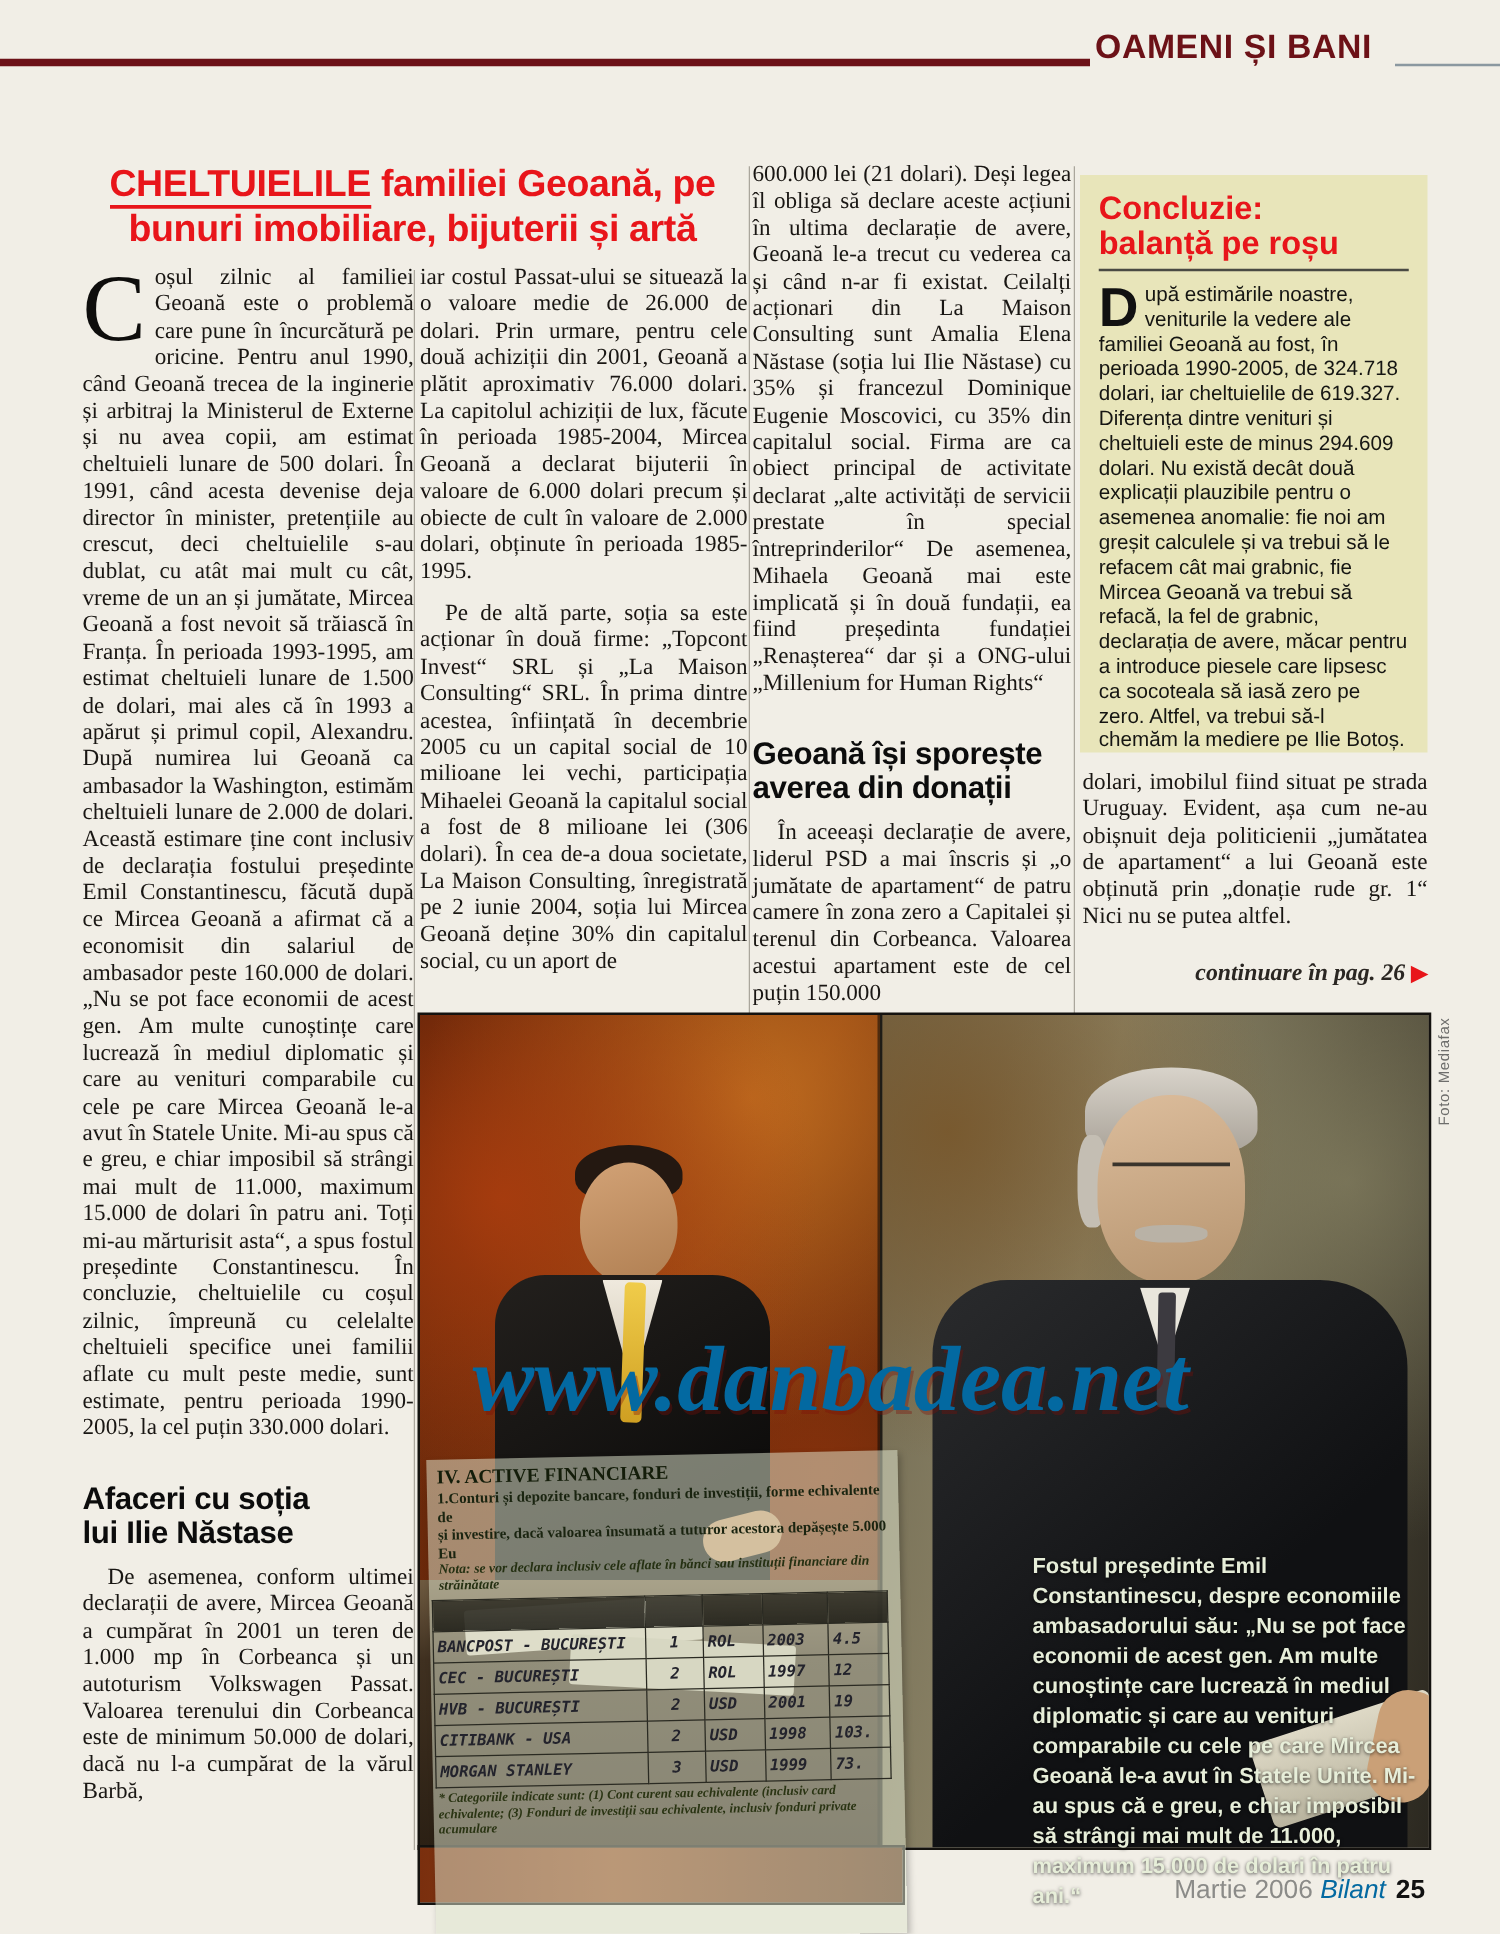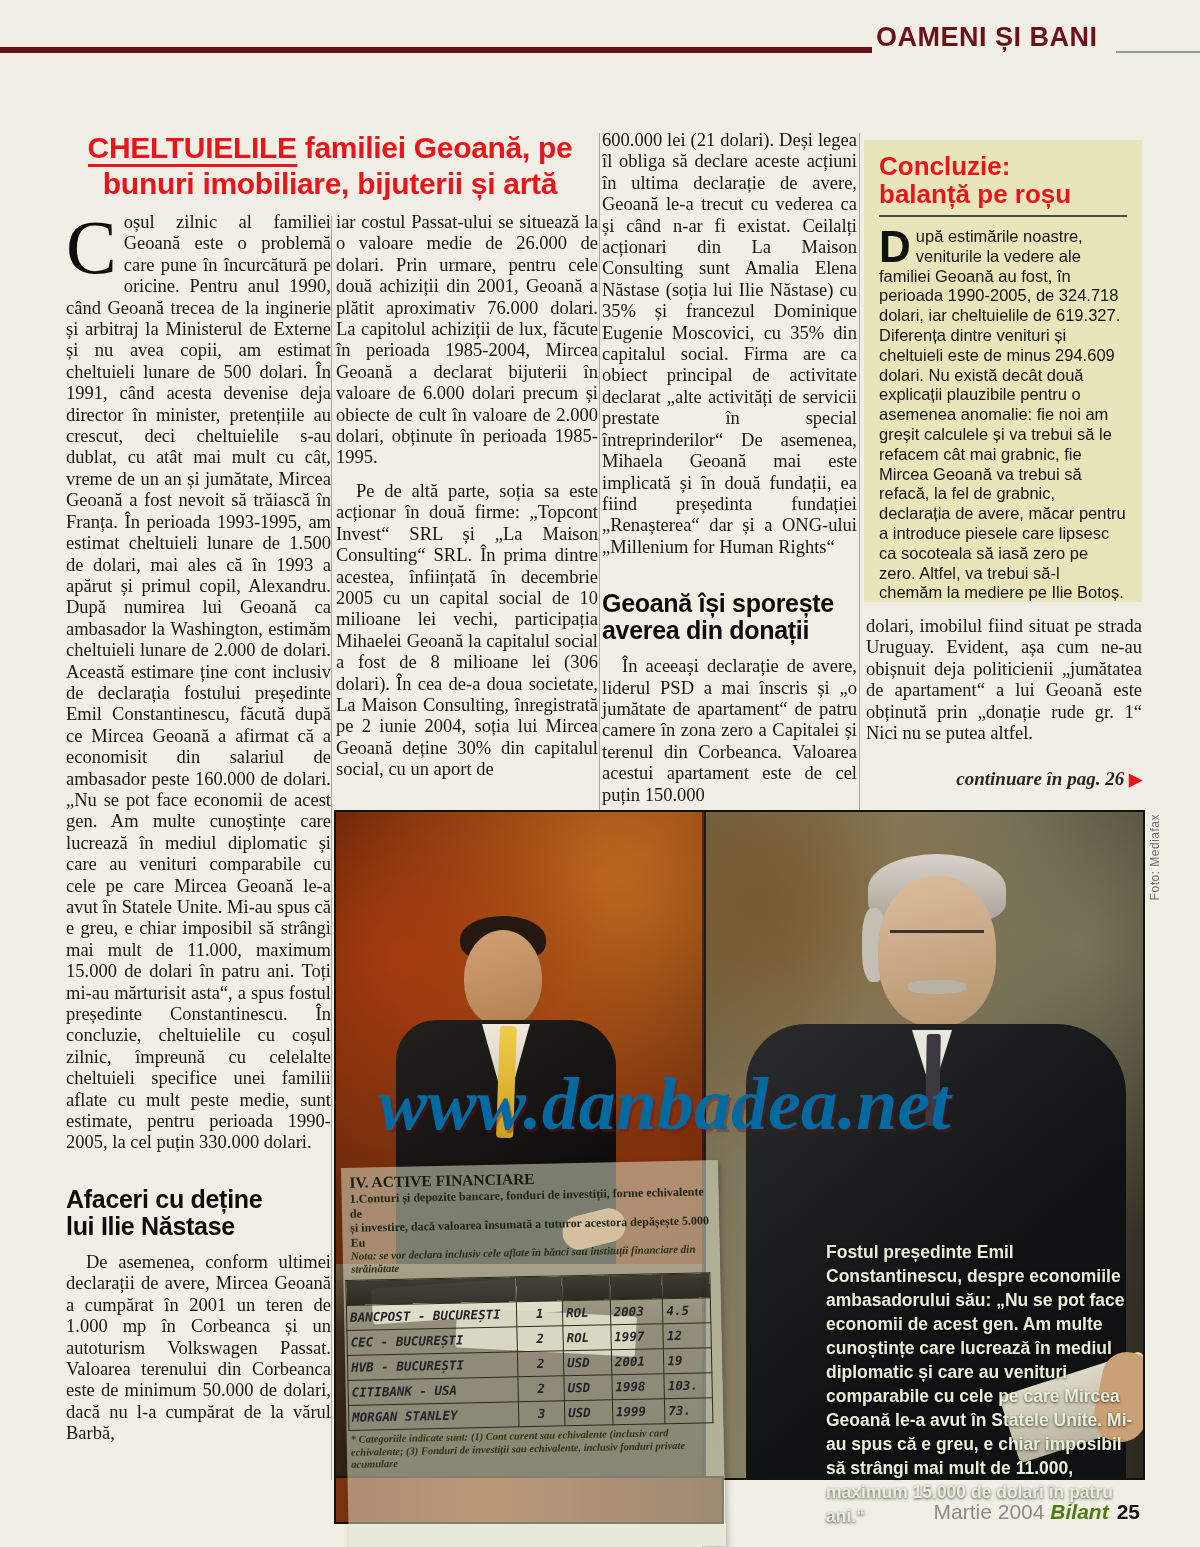--- a/index.html
+++ b/index.html
@@ -125,21 +125,21 @@
   .doc-note{font:italic 700 11px/13px "Liberation Serif", serif;color:#253012;}
   table.t1{border-collapse:collapse;margin:4px 2px 0;width:365px;}
   table.t1 td{border:1px solid #2a2a22;height:24px;padding:0 3px;overflow:hidden;}
   .t-headband td{background:linear-gradient(180deg,rgba(48,46,36,.88),rgba(25,24,18,.85));height:40px;}
   .hand{font:italic 600 12.5px/14px "DejaVu Sans Mono", monospace;color:#23232c;white-space:nowrap;}
   .doc-foot{font:italic 600 10.5px/12.5px "Liberation Serif", serif;color:#2a3413;margin:3px 4px 0;}
   .doc-sec2{margin-top:76px;}
 
   .footer{left:840px;top:1500px;width:300px;text-align:right;
     font:400 21px/24px "Liberation Sans", sans-serif;color:#8b8b88;}
-  .footer .mag{font-weight:700;font-style:italic;color:#4d7c0f;}
+  .footer .mag{font-weight:400;font-style:italic;color:#0369a1;}
   .footer .pg{font-weight:700;color:#111;margin-left:8px;}
 </style>
 </head>
 <body>
 
 <div class="abs rule-left"></div>
 <div class="abs section-title">OAMENI ȘI BANI</div>
 <div class="abs rule-right"></div>
 
 <div class="abs headline">
@@ -149,21 +149,21 @@
 
 <div class="abs vsep sep1"></div>
 <div class="abs vsep sep2"></div>
 <div class="abs vsep sep3"></div>
 
 <div class="abs col1">
   <div class="bt">
     <span class="dropcap">C</span><span>oșul zilnic al familiei Geoană este o problemă care pune în încurcătură pe oricine. Pentru anul 1990, când Geoană trecea de la inginerie și arbitraj la Ministerul de Externe și nu avea copii, am estimat cheltuieli lunare de 500 dolari. În 1991, când acesta devenise deja director în minister, pretențiile au crescut, deci cheltuielile s-au dublat, cu atât mai mult cu cât, vreme de un an și jumătate, Mircea Geoană a fost nevoit să trăiască în Franța. În perioada 1993-1995, am estimat cheltuieli lunare de 1.500 de dolari, mai ales că în 1993 a apărut și primul copil, Alexandru. După numirea lui Geoană ca ambasador la Washington, estimăm cheltuieli lunare de 2.000 de dolari. Această estimare ține cont inclusiv de declarația fostului președinte Emil Constantinescu, făcută după ce Mircea Geoană a afirmat că a economisit din salariul de ambasador peste 160.000 de dolari. „Nu se pot face economii de acest gen. Am multe cunoștințe care lucrează în mediul diplomatic și care au venituri comparabile cu cele pe care Mircea Geoană le-a avut în Statele Unite. Mi-au spus că e greu, e chiar imposibil să strângi mai mult de 11.000, maximum 15.000 de dolari în patru ani. Toți mi-au mărturisit asta“, a spus fostul președinte Constantinescu. În concluzie, cheltuielile cu coșul zilnic, împreună cu celelalte cheltuieli specifice unei familii aflate cu mult peste medie, sunt estimate, pentru perioada 1990-2005, la cel puțin 330.000 dolari.</span>
   </div>
   <div class="subhead">
-    <span>Afaceri cu deține</span><br>
+    <span>Afaceri cu soția</span><br>
     <span>lui Ilie Năstase</span>
   </div>
   <div class="bt" style="text-indent:20px;">De asemenea, conform ultimei declarații de avere, Mircea Geoană a cumpărat în 2001 un teren de 1.000 mp în Corbeanca și un autoturism Volkswagen Passat. Valoarea terenului din Corbeanca este de minimum 50.000 de dolari, dacă nu l-a cumpărat de la vărul Barbă,</div>
 </div>
 
 <div class="abs col2">
   <div class="bt">iar costul Passat-ului se situează la o valoare medie de 26.000 de dolari. Prin urmare, pentru cele două achiziții din 2001, Geoană a plătit aproximativ 76.000 dolari. La capitolul achiziții de lux, făcute în perioada 1985-2004, Mircea Geoană a declarat bijuterii în valoare de 6.000 dolari precum și obiecte de cult în valoare de 2.000 dolari, obținute în perioada 1985-1995.</div>
   <div class="bt" style="text-indent:20px;">Pe de altă parte, soția sa este acționar în două firme: „Topcont Invest“ SRL și „La Maison Consulting“ SRL. În prima dintre acestea, înființată în decembrie 2005 cu un capital social de 10 milioane lei vechi, participația Mihaelei Geoană la capitalul social a fost de 8 milioane lei (306 dolari). În cea de-a doua societate, La Maison Consulting, înregistrată pe 2 iunie 2004, soția lui Mircea Geoană deține 30% din capitalul social, cu un aport de</div>
 </div>
 
@@ -286,15 +286,15 @@
     <span>acumulare</span>
   </div>
   <div class="doc-inner doc-sec2">
     <div class="doc-line">2.Plasamente, investiții directe si împrumuturi acordate, dacă valoarea</div>
 
   </div>
 
 </div>
 
 <div class="abs footer">
-  <span>Martie 2004</span>
+  <span>Martie 2006</span>
   <span class="mag">Bilant</span><span class="pg">25</span>
 </div>
 
 </body></html>

